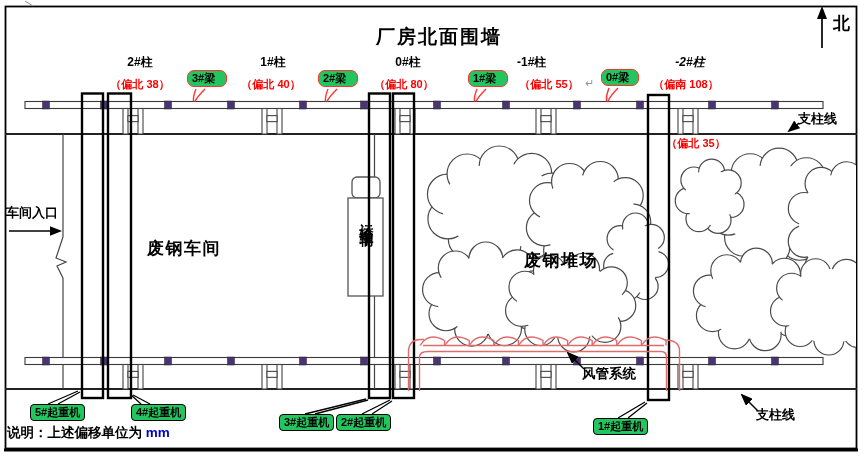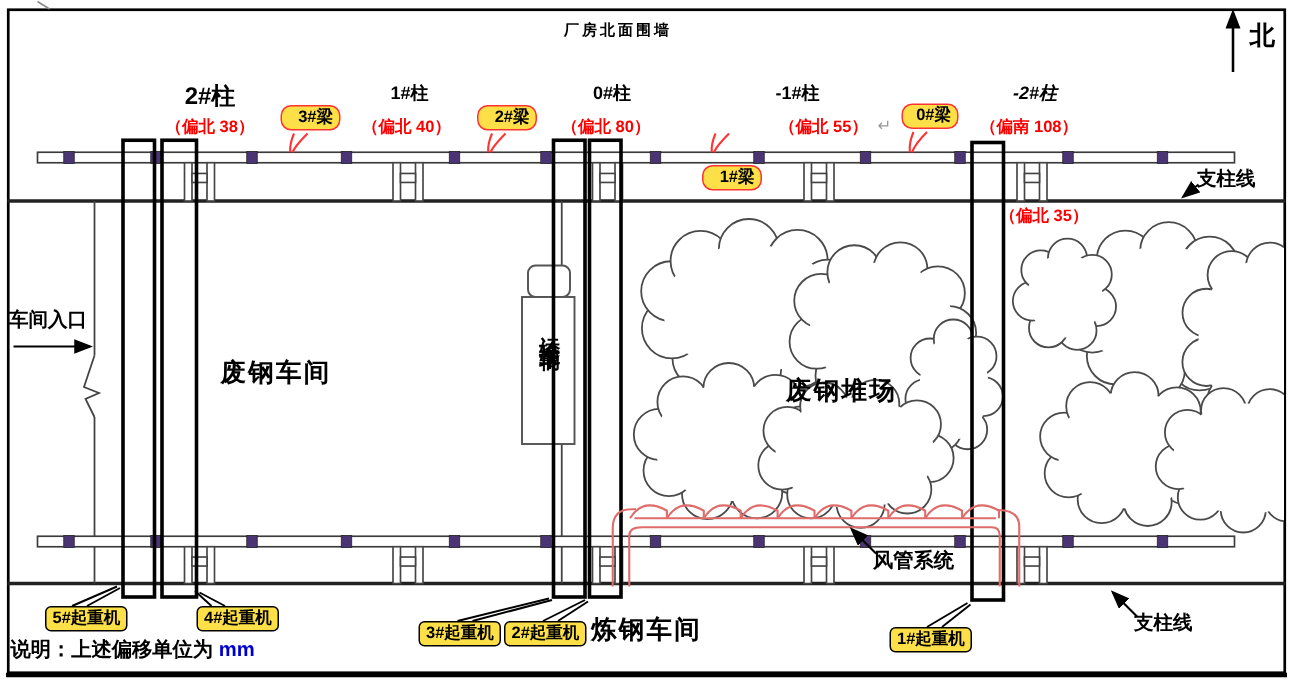--- a/index.html
+++ b/index.html
@@ -1,20 +1,20 @@
 <!DOCTYPE html>
 <html><head>
 <meta charset="utf-8">
 <style>
   html,body{margin:0;padding:0;width:864px;height:456px;background:#fff;overflow:hidden;}
   #stage{position:relative;width:864px;height:456px;font-family:"Liberation Sans",sans-serif;}
   #linework{position:absolute;left:0;top:0;}
   .lbl{position:absolute;white-space:nowrap;color:#000;font-weight:bold;}
   .red{color:#ff0000;}
-  .bubble{position:absolute;background:#fde047;border:1.6px solid #f33;border-radius:7px;font-size:11px;font-weight:bold;padding:0 4px;line-height:15px;text-align:right;}
+  .bubble{position:absolute;background:#22c55e;border:1.6px solid #f33;border-radius:7px;font-size:11px;font-weight:bold;padding:0 4px;line-height:15px;text-align:left;}
   .bubble.black{border-color:#000;border-radius:4px;}
   .vert{writing-mode:vertical-rl;text-orientation:upright;letter-spacing:3px;}
 </style>
 </head>
 <body>
 
 <div id="stage">
   <svg id="linework" width="864" height="456" viewBox="0 0 864 456">
     <defs>
       <marker id="arr" markerWidth="9" markerHeight="7" refX="7.5" refY="3.5" orient="auto">
@@ -281,49 +281,48 @@
         <line x1="150" y1="404" x2="133" y2="395"></line>
       <line x1="305" y1="414" x2="366" y2="399"></line>
         <line x1="315" y1="414" x2="368" y2="400"></line>
       <line x1="362" y1="414" x2="390" y2="400"></line>
         <line x1="372" y1="414" x2="392" y2="401"></line>
       <line x1="618" y1="418" x2="645" y2="402"></line>
         <line x1="628" y1="418" x2="647" y2="403"></line>
     </g>
   </svg>
 
-  <div class="lbl" style="left:376px;top:13px;width:116px;text-align:left;font-size:10px;letter-spacing:2px;">厂房北面围墙</div>
+  <div class="lbl" style="left:376px;top:24px;width:116px;text-align:left;font-size:19px;letter-spacing:2px;">厂房北面围墙</div>
   <div class="lbl" style="left:833px;top:12px;font-size:17px;">北</div>
 
-  <div class="lbl" style="left:110px;top:54px;width:60px;text-align:center;font-size:16px;">2#柱</div>
+  <div class="lbl" style="left:110px;top:54px;width:60px;text-align:center;font-size:12px;">2#柱</div>
   <div class="lbl" style="left:243px;top:54px;width:60px;text-align:center;font-size:12px;">1#柱</div>
   <div class="lbl" style="left:378px;top:54px;width:60px;text-align:center;font-size:12px;">0#柱</div>
   <div class="lbl" style="left:517px;top:54px;width:60px;text-align:left;font-size:12px;">-1#柱</div>
   <div class="lbl" style="left:660px;top:54px;width:60px;text-align:center;font-size:12px;font-style:italic;">-2#柱</div>
 
   <div class="lbl red" style="left:105px;top:77px;width:70px;text-align:center;font-size:11px;">（偏北 38）</div>
   <div class="lbl red" style="left:236px;top:77px;width:70px;text-align:center;font-size:11px;">（偏北 40）</div>
   <div class="lbl red" style="left:369px;top:77px;width:70px;text-align:center;font-size:11px;">（偏北 80）</div>
   <div class="lbl red" style="left:514px;top:77px;width:70px;text-align:center;font-size:11px;">（偏北 55）</div>
   <div class="lbl" style="left:585px;top:77px;font-size:11px;color:#999;font-weight:normal;">↵</div>
   <div class="lbl red" style="left:651px;top:77px;width:70px;text-align:center;font-size:11px;">（偏南 108）</div>
   <div class="lbl red" style="left:659px;top:136px;width:74px;text-align:center;font-size:11px;">（偏北 35）</div>
 
   <div class="bubble" style="left:187px;top:70px;width:30px;">3#梁</div>
   <div class="bubble" style="left:318px;top:70px;width:30px;">2#梁</div>
-  <div class="bubble" style="left:468px;top:70px;width:30px;margin-top:40px;">1#梁</div>
+  <div class="bubble" style="left:468px;top:70px;width:30px;">1#梁</div>
   <div class="bubble" style="left:601px;top:69px;width:28px;">0#梁</div>
 
   <div class="lbl" style="left:798px;top:110px;font-size:13px;">支柱线</div>
   <div class="lbl" style="left:756px;top:406px;font-size:13px;">支柱线</div>
 
   <div class="lbl" style="left:6px;top:204px;font-size:13px;">车间入口</div>
   <div class="lbl" style="left:524px;top:249px;font-size:17px;letter-spacing:1.5px;">废钢堆场</div>
   <div class="lbl" style="left:147px;top:237px;font-size:17px;letter-spacing:1.5px;">废钢车间</div>
-  <div class="lbl" style="left:394px;top:408px;font-size:17px;letter-spacing:1.5px;">炼钢车间</div>
   <div class="lbl" style="left:582px;top:365px;font-size:13.5px;">风管系统</div>
   <div class="lbl vert" style="left:358px;top:213px;font-size:14px;">运输车辆</div>
 
   <div class="bubble black" style="left:30px;top:404px;">5#起重机</div>
   <div class="bubble black" style="left:131px;top:404px;">4#起重机</div>
   <div class="bubble black" style="left:279px;top:414px;">3#起重机</div>
   <div class="bubble black" style="left:336px;top:414px;">2#起重机</div>
   <div class="bubble black" style="left:593px;top:418px;">1#起重机</div>
 
   <div class="lbl" style="left:7px;top:424px;font-size:13.5px;">

